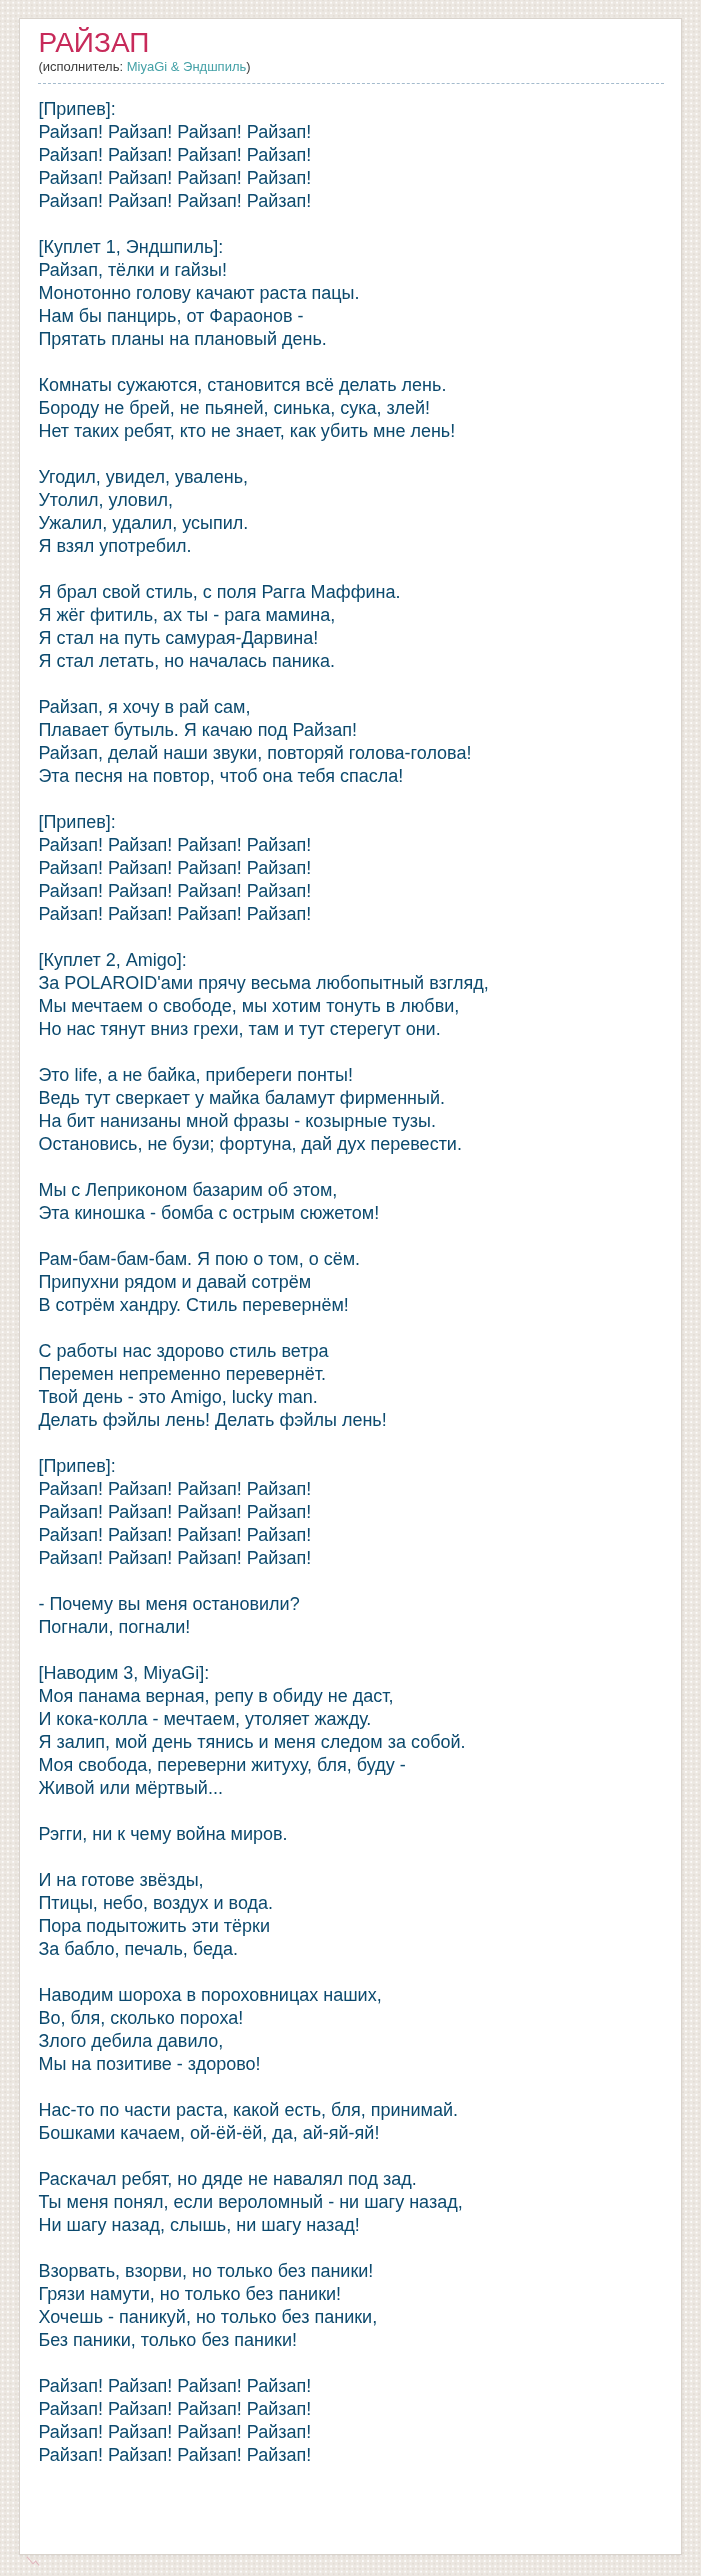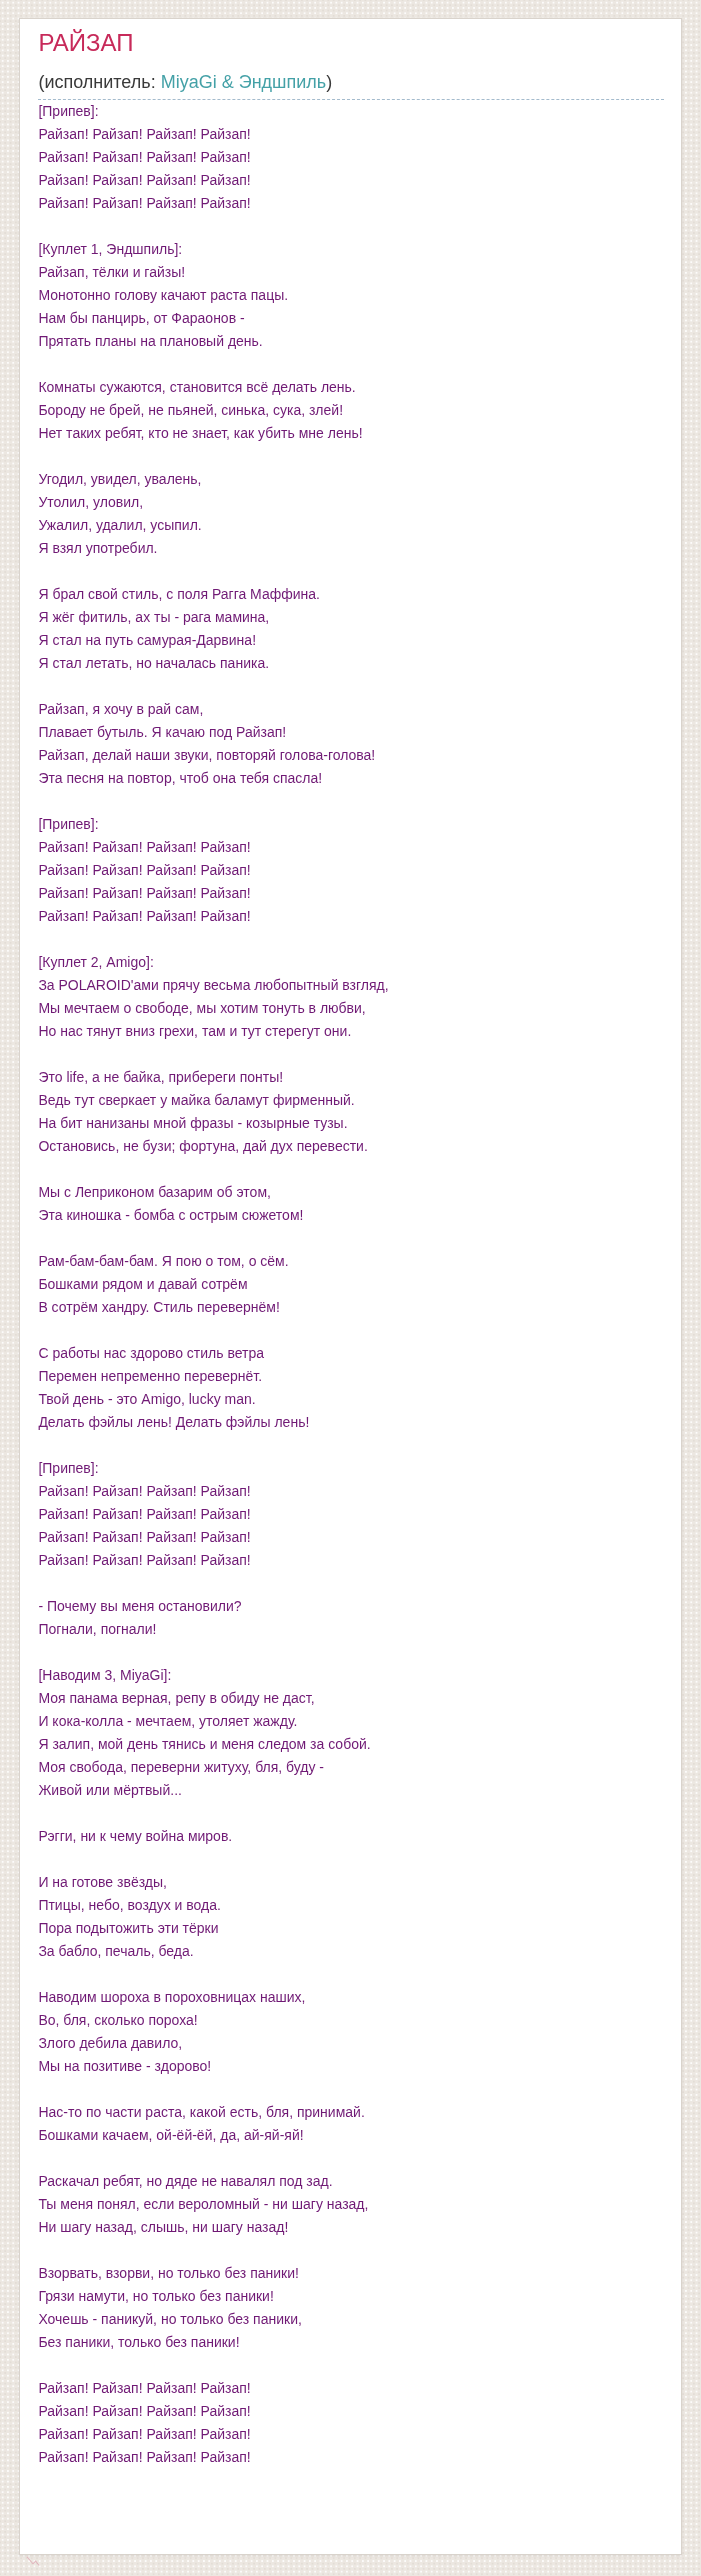--- a/index.html
+++ b/index.html
@@ -30,40 +30,41 @@
     border: 0.9px solid #d9d3cc;
     box-shadow: 0 0.9px 1.8px rgba(120,110,100,0.15);
     padding: 11.4px 17.5px 21px 18.4px;
   }
   .song-header {
     border-bottom: 0.9px dashed #a4bbcd;
     padding-bottom: 8px;
   }
   .song-title {
     margin: 0;
-    font-size: 24px;
+    font-size: 28px;
     font-weight: 400;
     line-height: 26px;
     color: #c72a5a;
   }
   .song-artist {
-    font-size: 18px;
+    font-size: 13px;
     line-height: 17.5px;
     color: #3a3a3a;
-    margin-top: 18px;
+    margin-top: 2px;
   }
   .artist-link {
     color: #44a1a7;
     text-decoration: none;
     cursor: pointer;
   }
   .lyrics {
-    font-size: 14px;
+    margin-top: 14px;
+    font-size: 18px;
     line-height: 23px;
-    color: #701a75;
+    color: #0c4a6e;
   }
   .stanza {
     margin: 0 0 23px 0;
   }
   .stanza:last-child {
     margin-bottom: 0;
   }
   .lyric-line {
     white-space: nowrap;
   }
@@ -145,21 +146,21 @@
         <div class="lyric-line">Ведь тут сверкает у майка баламут фирменный.</div>
         <div class="lyric-line">На бит нанизаны мной фразы - козырные тузы.</div>
         <div class="lyric-line">Остановись, не бузи; фортуна, дай дух перевести.</div>
       </div>
       <div class="stanza">
         <div class="lyric-line">Мы с Леприконом базарим об этом,</div>
         <div class="lyric-line">Эта киношка - бомба с острым сюжетом!</div>
       </div>
       <div class="stanza">
         <div class="lyric-line">Рам-бам-бам-бам. Я пою о том, о сём.</div>
-        <div class="lyric-line">Бошками рядом и давай сотрём</div>
+        <div class="lyric-line">Припухни рядом и давай сотрём</div>
         <div class="lyric-line">В сотрём хандру. Стиль перевернём!</div>
       </div>
       <div class="stanza">
         <div class="lyric-line">С работы нас здорово стиль ветра</div>
         <div class="lyric-line">Перемен непременно перевернёт.</div>
         <div class="lyric-line">Твой день - это Amigo, lucky man.</div>
         <div class="lyric-line">Делать фэйлы лень! Делать фэйлы лень!</div>
       </div>
       <div class="stanza">
         <div class="lyric-line">[Припев]:</div>

